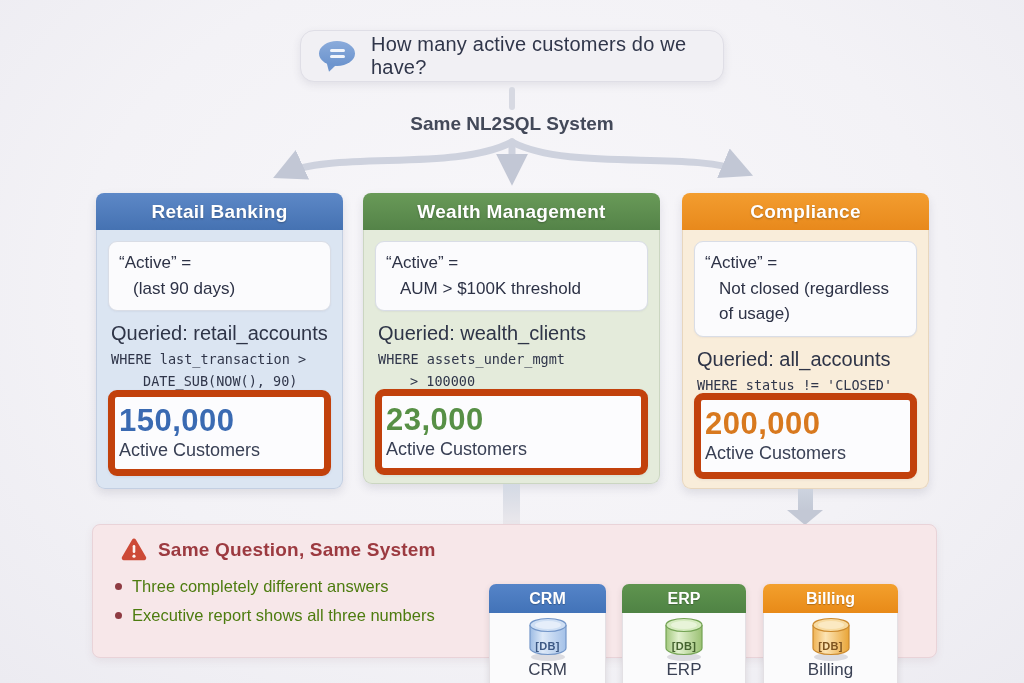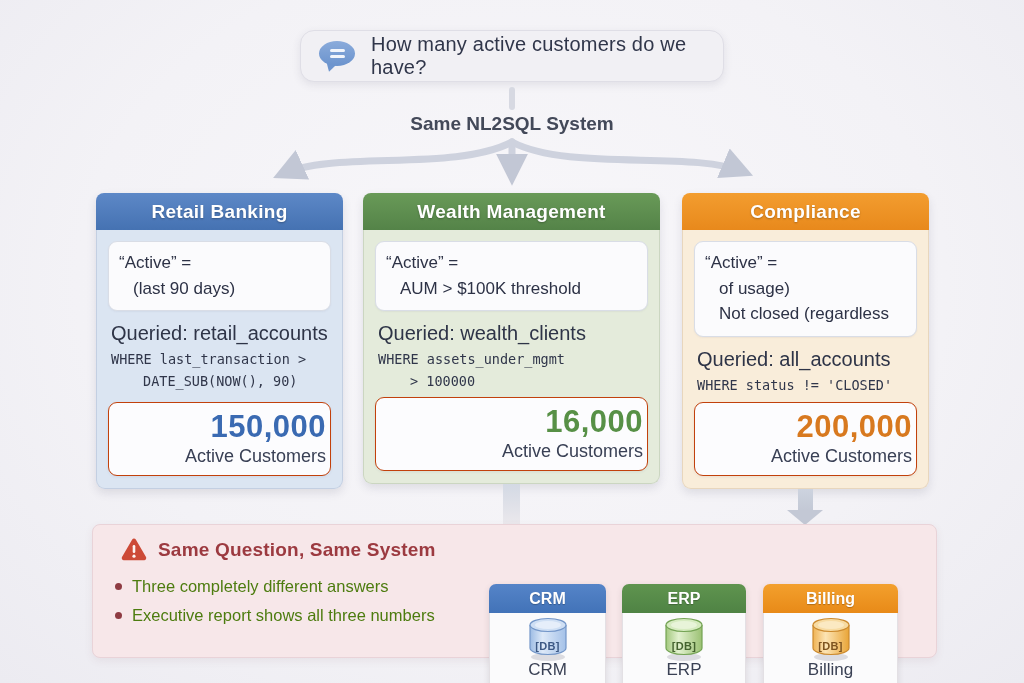--- a/index.html
+++ b/index.html
@@ -66,22 +66,22 @@
   .def-box {
     background:#fbfbfd; border:1px solid #d9dde6; border-radius:9px;
     padding:8px 10px 9px; font-size:17px; line-height:1.5; color:#2d3246;
     box-shadow:0 1px 2px rgba(70,70,100,.06);
   }
   .def-line-indent { padding-left:14px; }
   .query-line { font-size:20px; color:#2e3447; margin:11px 0 0 3px; }
   .code-line  { font-family:"DejaVu Sans Mono","Liberation Mono",monospace; font-size:13.5px; color:#30364a; margin:6px 0 0 3px; }
   .code-line-indent { padding-left:32px; }
   .result-box {
-    margin-top:auto; background:#fcfcfe; border:1px solid #c2410c; border-radius:9px;
-    text-align:right; padding:6px 4px 8px; box-shadow:0 1px 3px rgba(70,70,100,.08);
+    margin-top:auto; background:#fcfcfe; border:7px solid #c2410c; border-radius:9px;
+    text-align:left; padding:6px 4px 8px; box-shadow:0 1px 3px rgba(70,70,100,.08);
   }
   .result-value { font-size:31px; font-weight:bold; letter-spacing:.5px; }
   .card-blue   .result-value { color:#3a6ab2; }
   .card-green  .result-value { color:#579046; }
   .card-orange .result-value { color:#d8791f; }
   .result-label { font-size:18px; color:#394055; margin-top:1px; }
 
   
   .bottom-panel {
     position:absolute; left:92px; top:524px; width:845px; height:134px;
@@ -190,33 +190,33 @@
     <div class="card-header">Wealth Management</div>
     <div class="card-body">
       <div class="def-box">
         <div>“Active” =</div>
         <div class="def-line-indent">AUM &gt; $100K threshold</div>
       </div>
       <div class="query-line">Queried: wealth_clients</div>
       <div class="code-line">WHERE assets_under_mgmt</div>
       <div class="code-line code-line-indent">&gt; 100000</div>
       <div class="result-box">
-        <div class="result-value">16,000</div>
+        <div class="result-value">23,000</div>
         <div class="result-label">Active Customers</div>
       </div>
     </div>
   </div>
 
   <div class="card card-orange">
     <div class="card-header">Compliance</div>
     <div class="card-body">
       <div class="def-box">
         <div>“Active” =</div>
+        <div class="def-line-indent">Not closed (regardless</div>
         <div class="def-line-indent">of usage)</div>
-        <div class="def-line-indent">Not closed (regardless</div>
       </div>
       <div class="query-line">Queried: all_accounts</div>
       <div class="code-line">WHERE status != 'CLOSED'</div>
       <div class="result-box">
         <div class="result-value">200,000</div>
         <div class="result-label">Active Customers</div>
       </div>
     </div>
   </div>
 

